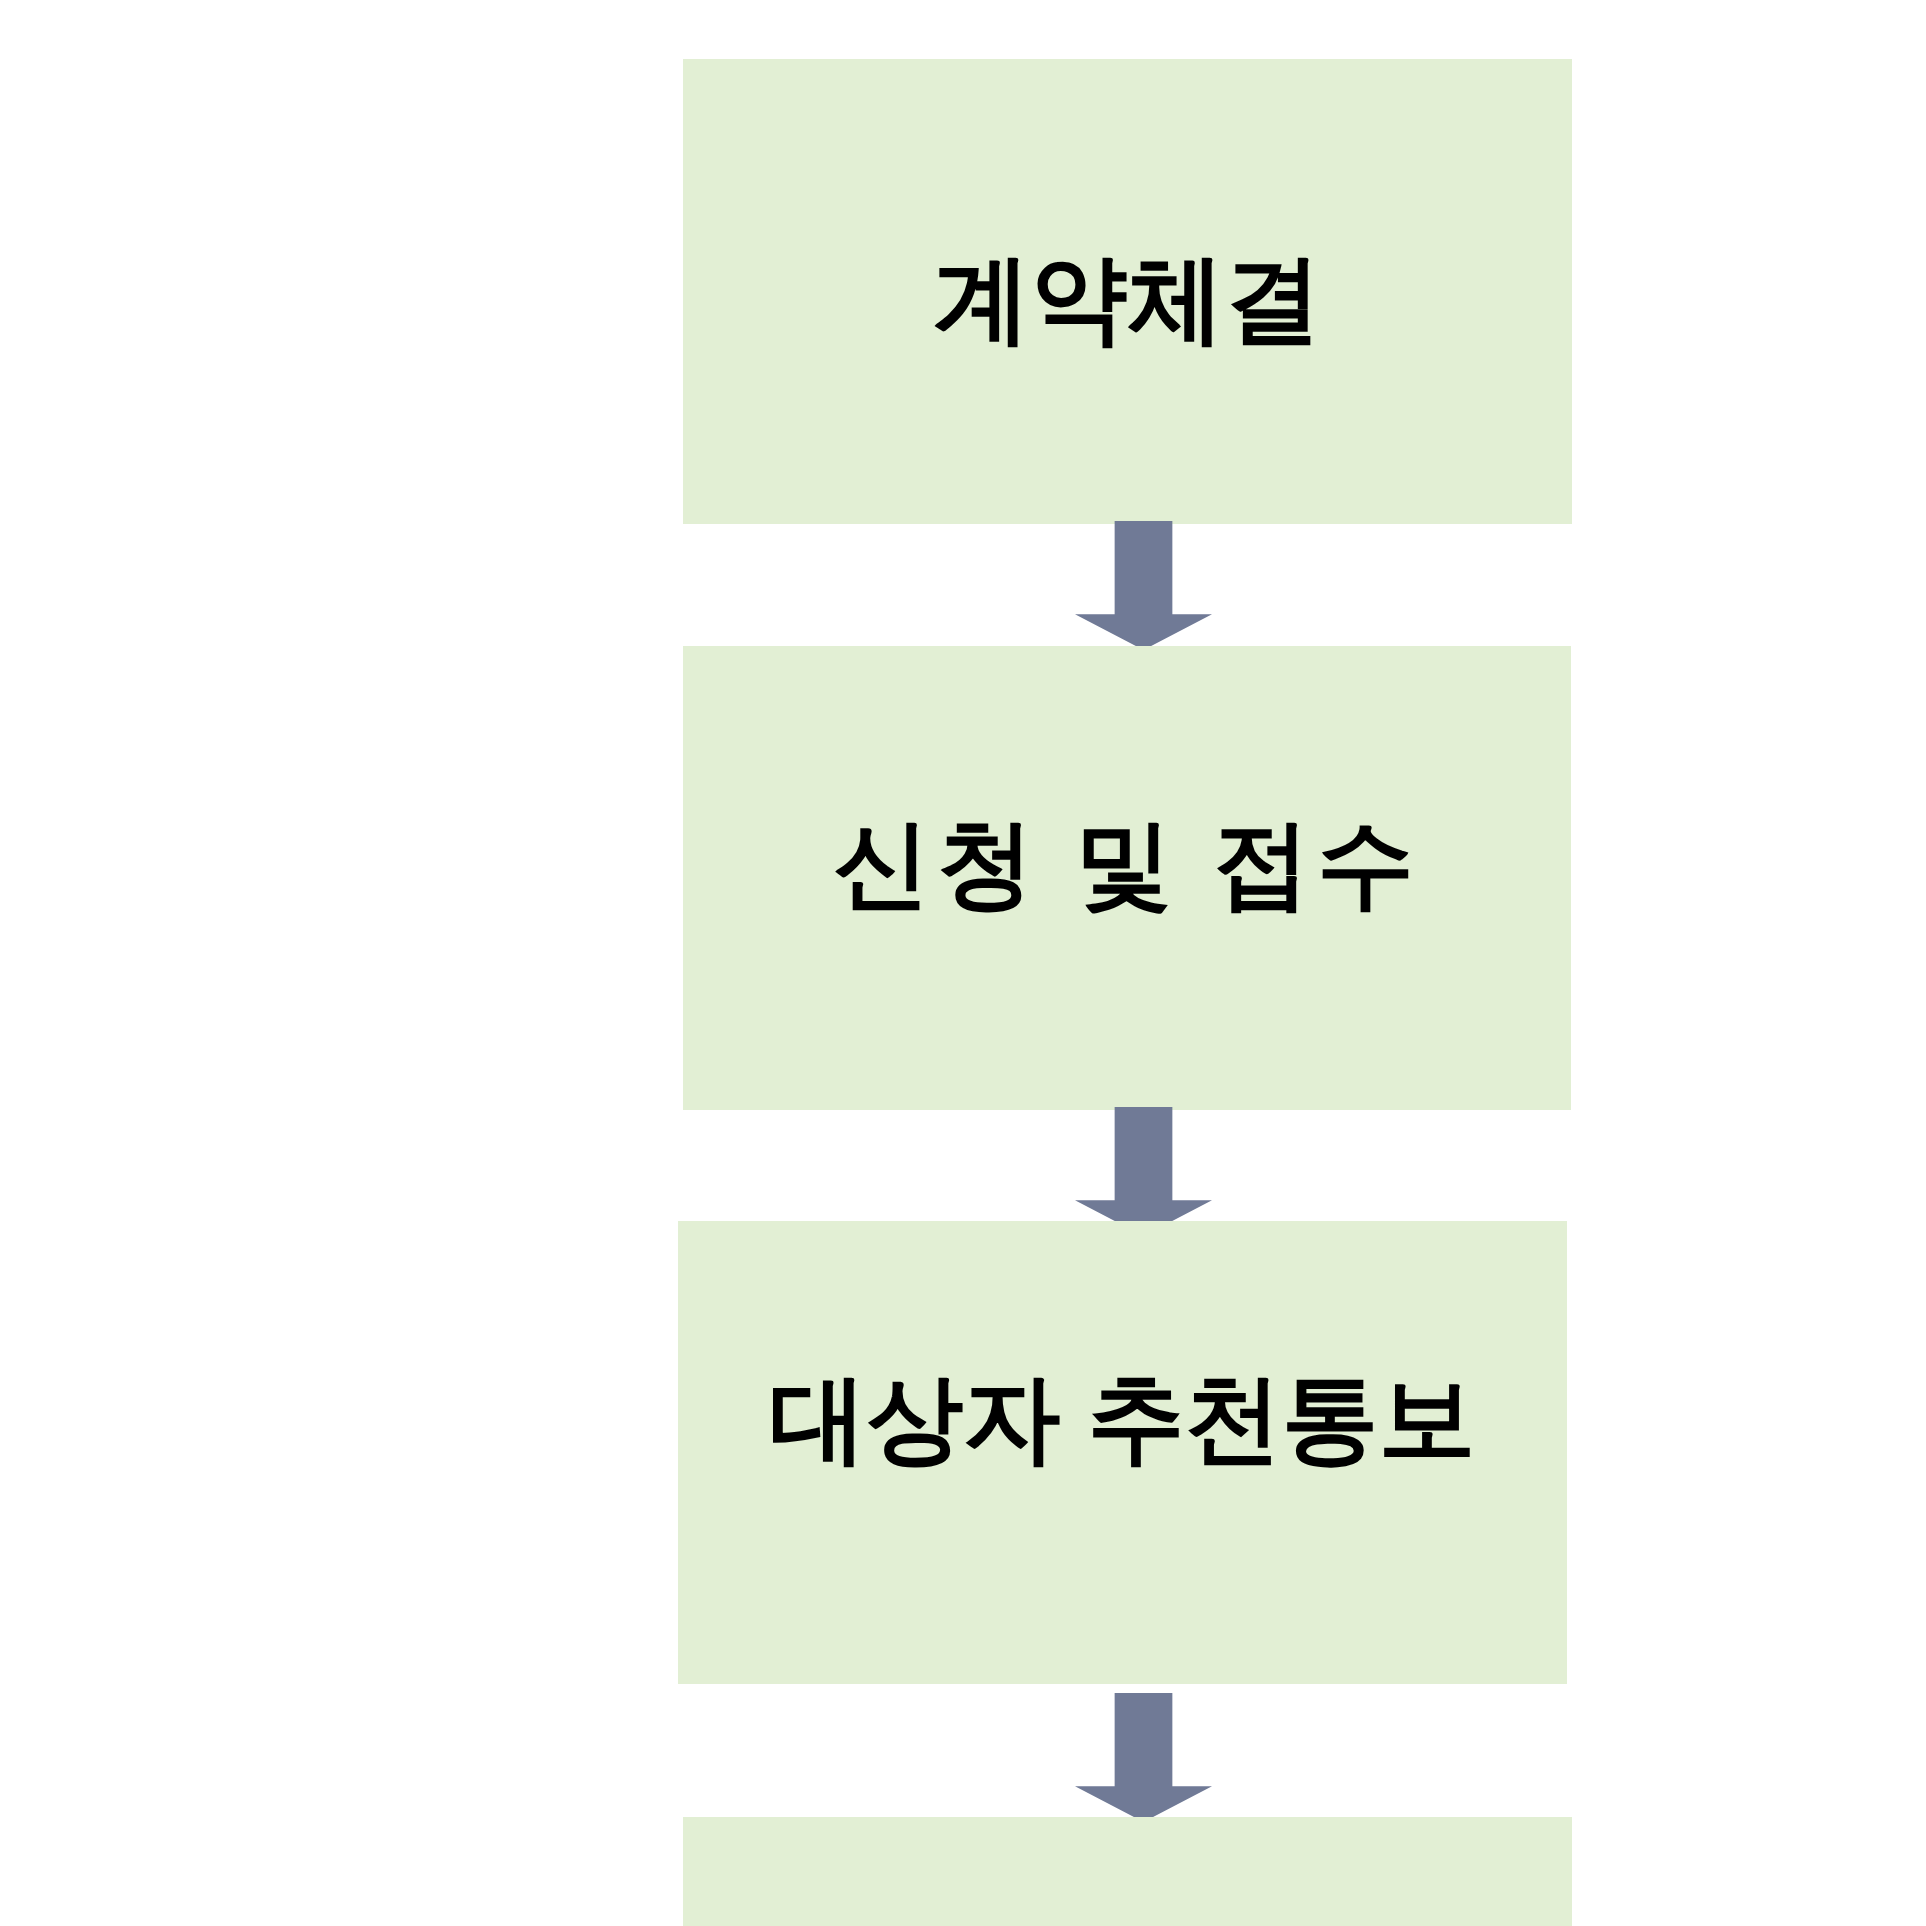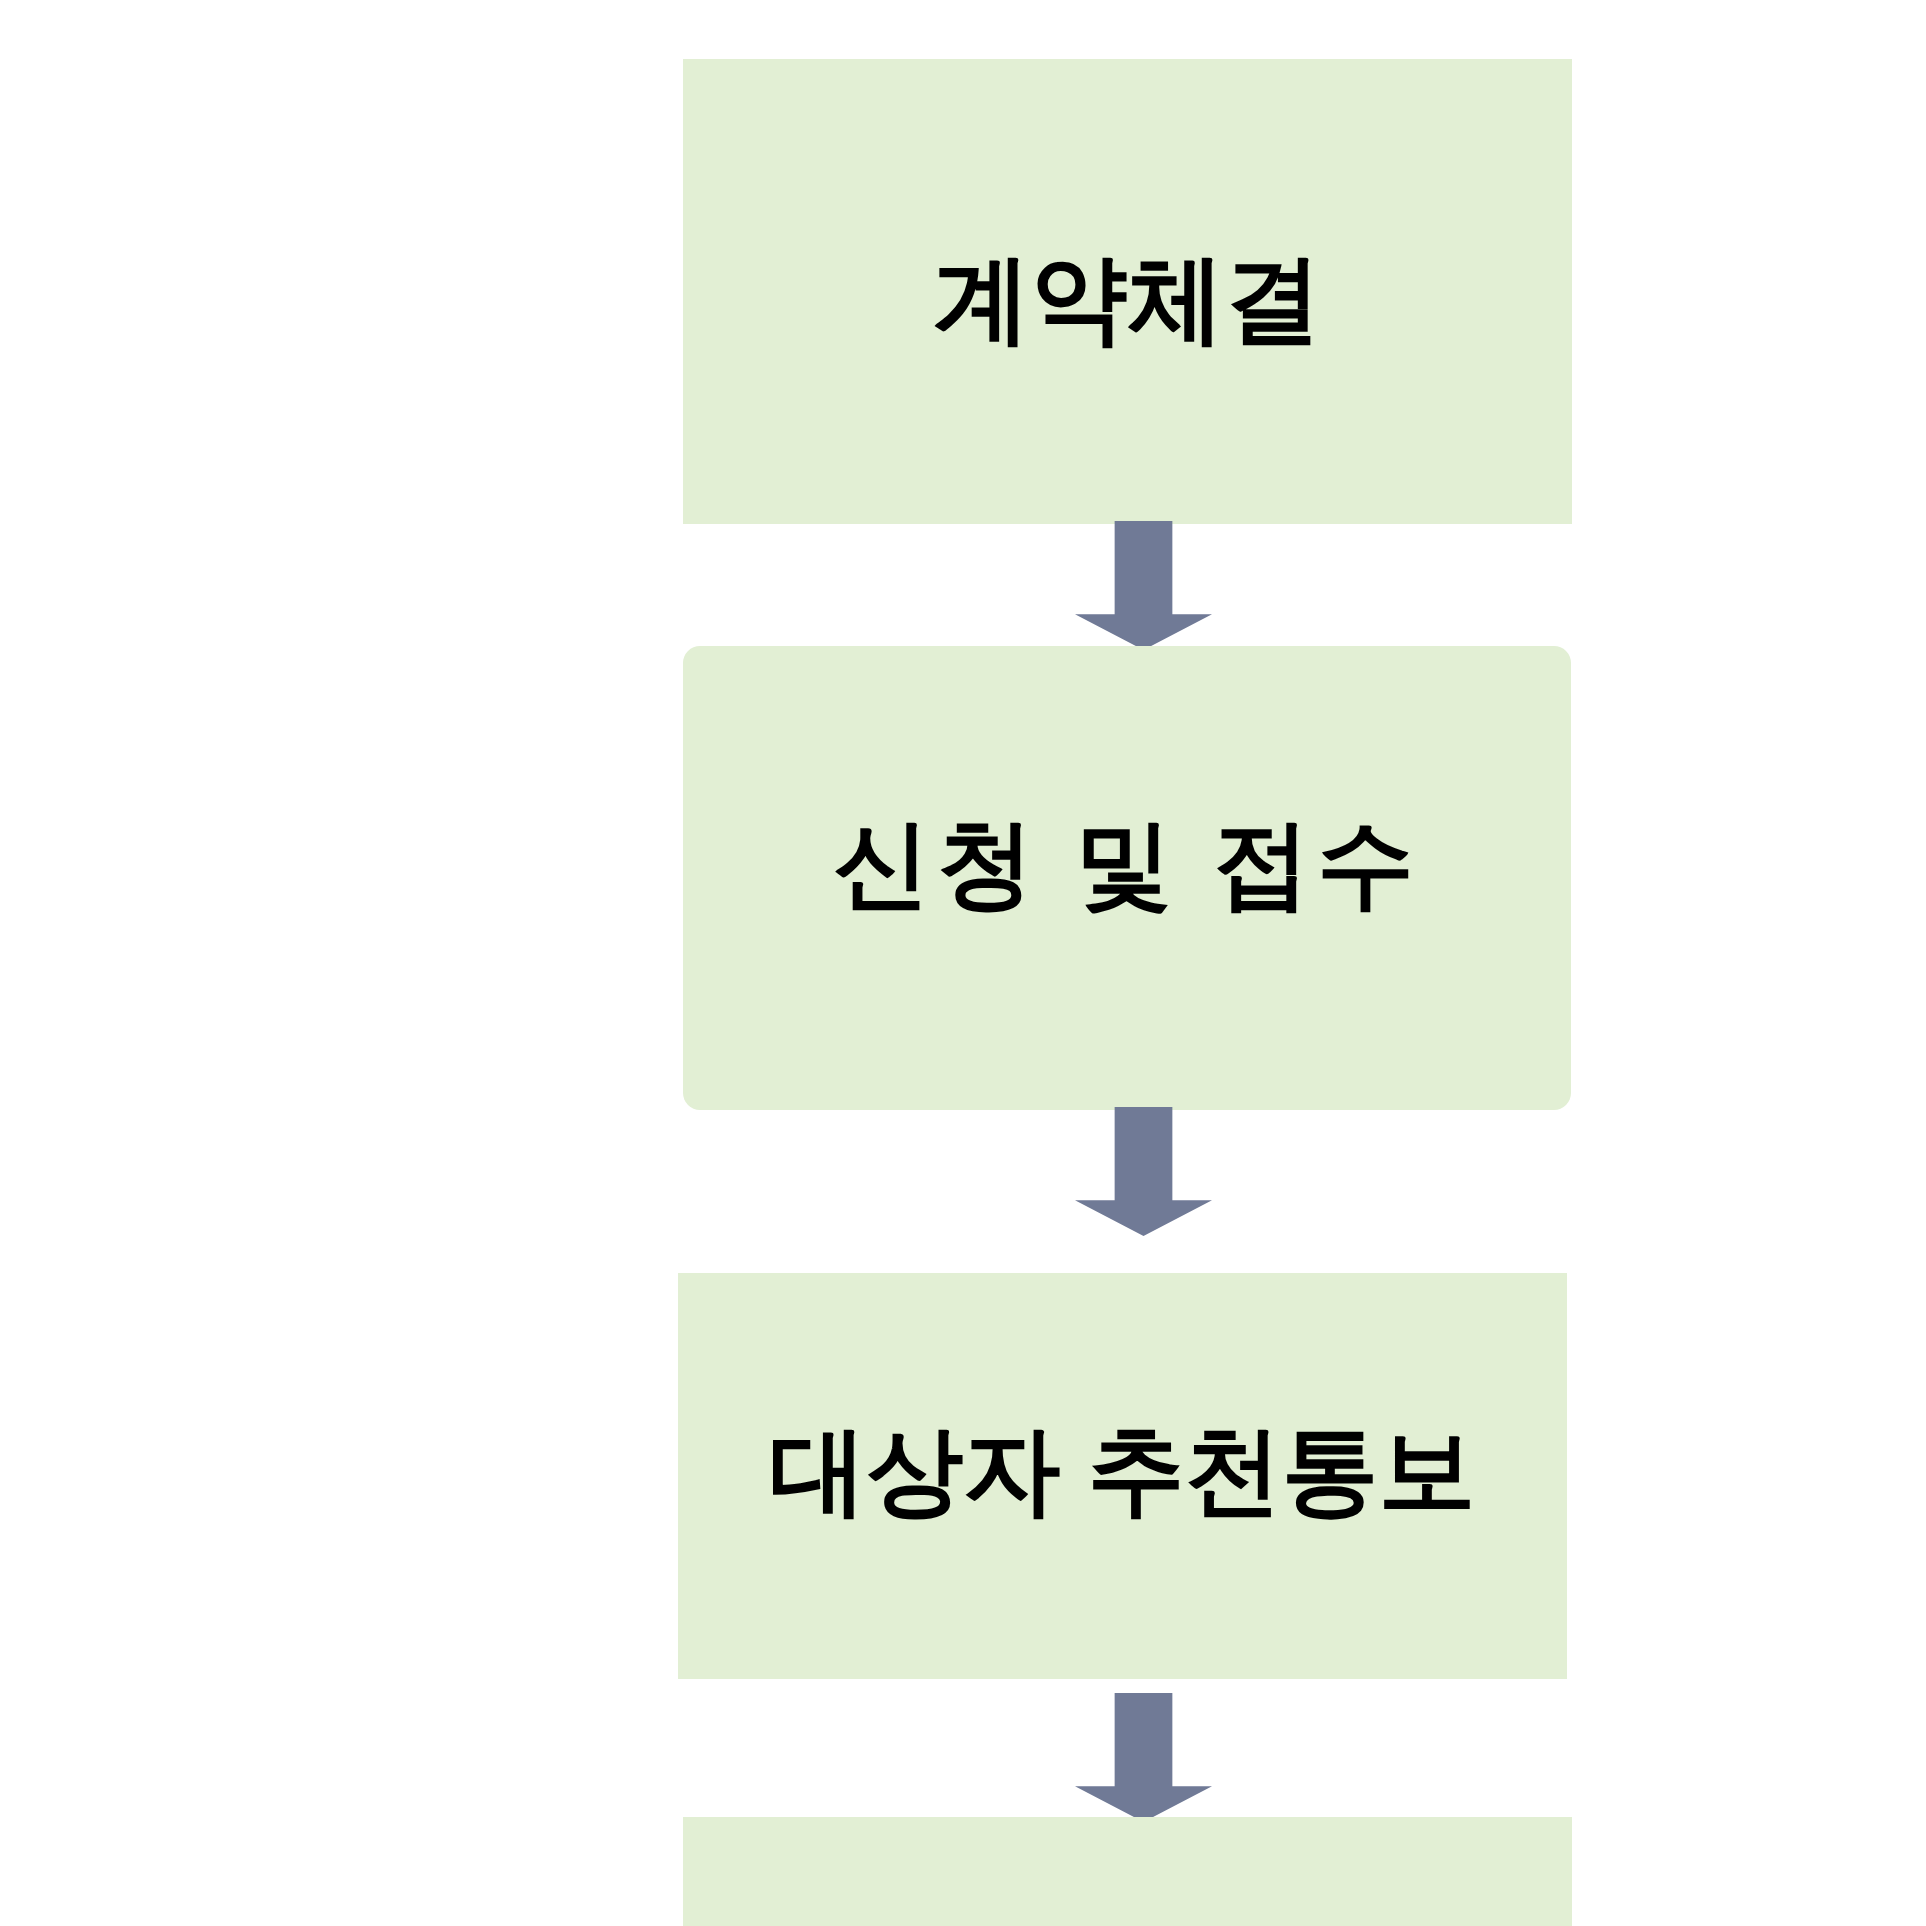--- a/index.html
+++ b/index.html
@@ -45,28 +45,28 @@
   }
 
   
   #node-1 { left: 683px; top: 59px; width: 889px; height: 465px; }
   #node-1 .node-label { top: 191px; font-size: 97px; }
 
   
   #arrow-1 { left: 1075px; top: 521px; width: 137px; height: 129px; }
 
   
-  #node-2 { left: 683px; top: 646px; width: 888px; height: 464px; border-radius: 17px; }
+  #node-2 { left: 683px; top: 646px; width: 888px; height: 464px; }
   #node-2 .node-label { top: 169px; font-size: 97px; letter-spacing: 7px; }
 
   
   #arrow-2 { left: 1075px; top: 1107px; width: 137px; height: 129px; }
 
   
-  #node-3 { left: 678px; top: 1273px; width: 889px; height: 406px; }
+  #node-3 { left: 678px; top: 1221px; width: 889px; height: 463px; }
   #node-3 .node-label { top: 149px; font-size: 97px; }
 
   
   #arrow-3 { left: 1075px; top: 1693px; width: 137px; height: 129px; }
 
   
   #node-4 { left: 683px; top: 1817px; width: 889px; height: 464px; }
 </style>
 </head>
 <body>

